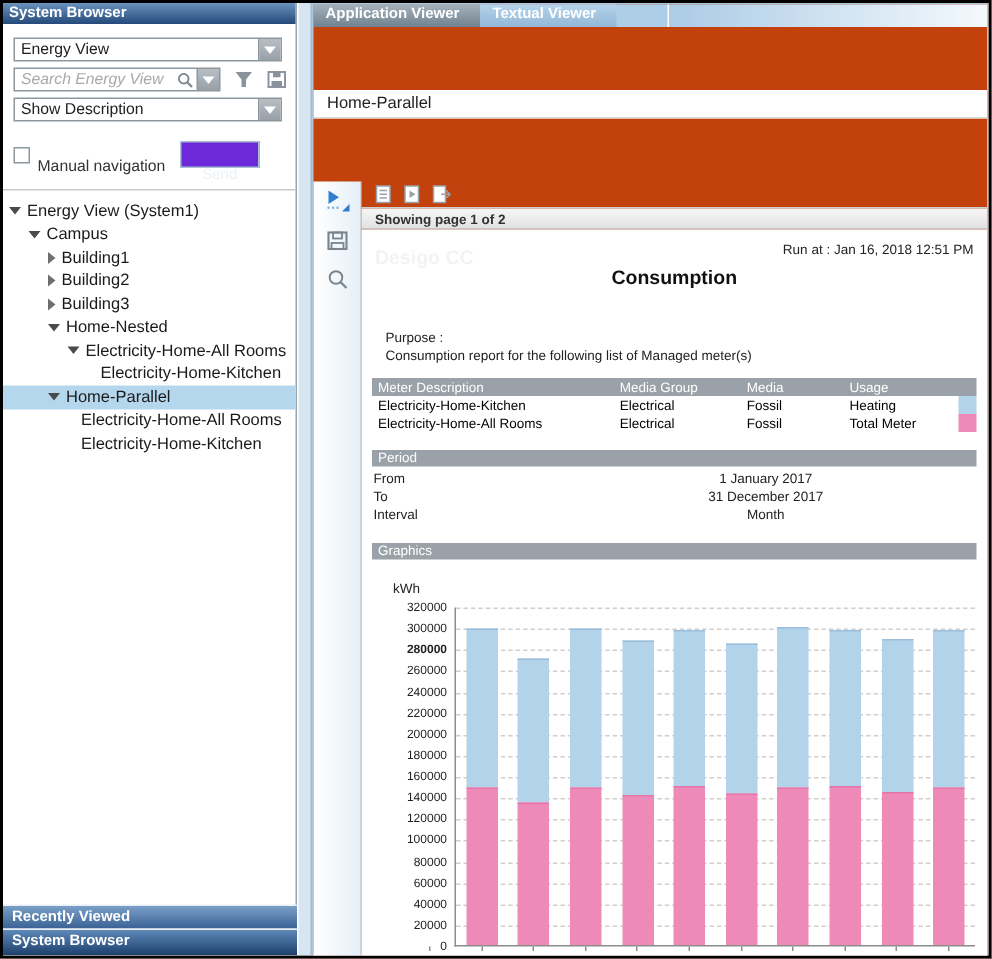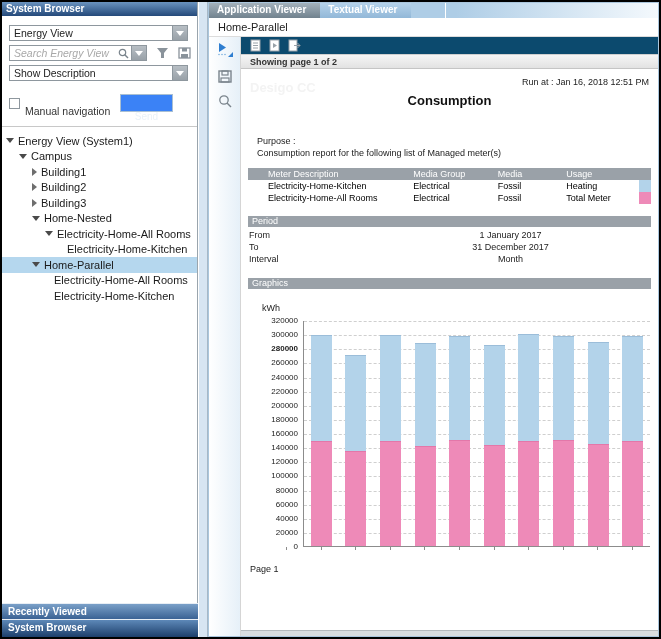--- a/index.html
+++ b/index.html
@@ -14,37 +14,37 @@
   .field .val { flex:1; font-size:10.5px; padding:1px 0 0 4px; color:#222; white-space:nowrap; overflow:hidden; }
   .field .val.placeholder { color:#a8a8a8; font-style:italic; }
   .dd-btn { width:15px; background:linear-gradient(#b7bec4,#99a1a8); border-left:1px solid #8e979e; display:flex; align-items:center; justify-content:center; }
   .dd-arrow { width:0; height:0; border-left:4px solid transparent; border-right:4px solid transparent; border-top:5px solid #fff; }
   .row2 { display:flex; align-items:center; margin-top:4px; }
   .mag-svg, .funnel-svg, .floppy-svg { display:block; }
   .icon-gap { margin-left:9px; }
   .manual-row { display:flex; align-items:center; margin-top:8px; }
   .checkbox { width:11px; height:11px; border:1px solid #8e979e; background:#fff; }
   .manual-label { font-size:10.5px; color:#333; margin-left:5px; flex:1;margin-top:16px; }
-  .send-btn { width:53px; height:15px; background:#3b82f6; border:1px solid #a9bfd2; color:#eaf2f8; font-size:10px; text-align:center; padding-top:16px; margin-right:18px; }
+  .send-btn { width:53px; height:15px; background:#6d28d9; border:1px solid #a9bfd2; color:#eaf2f8; font-size:10px; text-align:center; padding-top:16px; margin-right:18px; }
   .tree { border-top:1px solid #c8c8c8; margin-top:5px; padding-top:6px; flex:1; overflow:hidden; }
   .tree-row { display:flex; align-items:center; height:15.5px; font-size:11px; color:#1a1a1a; white-space:nowrap; cursor:default; }
   .tree-row.selected { background:#b5d7ee; }
   .expander { display:inline-block; width:0; height:0; margin-right:4px; }
   .expander.expanded { border-left:4px solid transparent; border-right:4px solid transparent; border-top:5px solid #4a4a4a; }
   .expander.collapsed { border-top:4px solid transparent; border-bottom:4px solid transparent; border-left:5px solid #6e6e6e; }
   .bottom-bars { position:absolute; left:0; bottom:0; width:196px; }
   .bbar { height:16px; color:#fff; font-size:10px; font-weight:bold; padding:2px 0 0 6px; border-top:1px solid #e8eef5; }
   .bbar.b1 { background:linear-gradient(#7aa0c8,#3a6294); }
   .bbar.b2 { height:18px; background:linear-gradient(#5d88b8,#1d3f6b); }
 
   
   .splitter { position:absolute; left:197px; top:0; width:9px; height:635px; background:#d7e5f2; border-right:1px solid #a7b8c6; }
 
   
-  .right-panel { position:absolute; left:206px; top:0; width:451px; height:635px; display:flex; flex-direction:column; border:1px solid #aac6dd; background:#0c4a6e; }
+  .right-panel { position:absolute; left:206px; top:0; width:451px; height:635px; display:flex; flex-direction:column; border:1px solid #aac6dd; background:#c2410c;gap:42px; }
   .tab-bar { height:15px; display:flex; background:linear-gradient(to right,#aecde6 55%,#f4f9fd); flex-shrink:0; }
   .tab { padding:1px 14px 0 8px; font-size:10px; font-weight:bold; color:#fff; white-space:nowrap; }
   .tab.active { background:linear-gradient(#a3b1bb,#71828e); }
   .tab.inactive { background:linear-gradient(#b5d2ea,#92b8d8); }
   .tab-divider { width:1px; background:#fff; margin-left:34px; }
   .context-row { height:19px; background:#fff; border-bottom:1px solid #dcdcdc; font-size:11px; color:#222; padding:3px 0 0 9px; flex-shrink:0; }
   .viewer-body { position:relative; flex:1; display:flex; }
   .side-toolbar { width:32px; background:linear-gradient(to right,#ffffff,#e6f0f8); border-right:1px solid #d5d5d5; flex-shrink:0; display:flex; flex-direction:column; align-items:center; padding-top:5px; }
   .side-icon { margin-bottom:7px; cursor:pointer; }
   .report-region { flex:1; display:flex; flex-direction:column; min-width:0; }
@@ -52,21 +52,21 @@
   .doc-icon { cursor:pointer; display:flex; }
   .paging-bar { height:15px; background:linear-gradient(#f6f6f6,#e2e2e2); border-top:1px solid #cfcfcf; border-bottom:1px solid #c5c5c5; font-size:9px; font-weight:bold; color:#333; padding:2px 0 0 9px; flex-shrink:0; }
   .report-page { position:relative; flex:1; background:#fff; overflow:hidden; }
   .logo-ghost { position:absolute; left:9px; top:11px; font-size:13px; font-weight:bold; color:#f3f3f3; }
   .run-at { position:absolute; right:9px; top:8px; font-size:9px; color:#222; }
   .report-title { text-align:center; font-size:13px; font-weight:bold; color:#111; margin-top:24px; }
   .purpose { margin:27px 0 0 16px; font-size:9px; color:#222; line-height:12px; }
   .meter-table { margin:9px 7px 0 7px; font-size:9px; }
   .mt-row { display:flex; height:12px; align-items:center; }
   .mt-row.head { background:#9aa1a8; color:#fff; }
-  .mt-c1 { width:41%; padding-left:20px; } .mt-c2 { width:21%; } .mt-c3 { width:17%; } .mt-c4 { width:18%; } .mt-sw { width:3%; align-self:stretch; }
+  .mt-c1 { width:41%; padding-left:4px; } .mt-c2 { width:21%; } .mt-c3 { width:17%; } .mt-c4 { width:18%; } .mt-sw { width:3%; align-self:stretch; }
   .section-bar { margin:12px 7px 0 7px; background:#9aa1a8; color:#fff; font-size:9px; height:11px; padding:0 0 0 4px; }
   .kv-rows { margin:3px 0 0 8px; font-size:9px; color:#222; }
   .kv-row { display:flex; height:12px; }
   .kv-k { width:114px; } .kv-v { flex:1;text-align:center; }
   .kwh-label { margin:14px 0 0 21px; font-size:9px; color:#222; }
   .chart { display:flex; margin:8px 0 0 18px; }
   .y-axis { position:relative; width:44px; height:226px; flex-shrink:0; }
   .y-tick { position:absolute; right:5px; font-size:8px; color:#222; }
   .plot { position:relative; width:347px; height:226px; border-left:1px solid #8c8c8c; border-bottom:1px solid #8c8c8c; }
   .gridline { position:absolute; left:0; width:100%; height:0; border-top:1px dashed #cfcfcf; }

